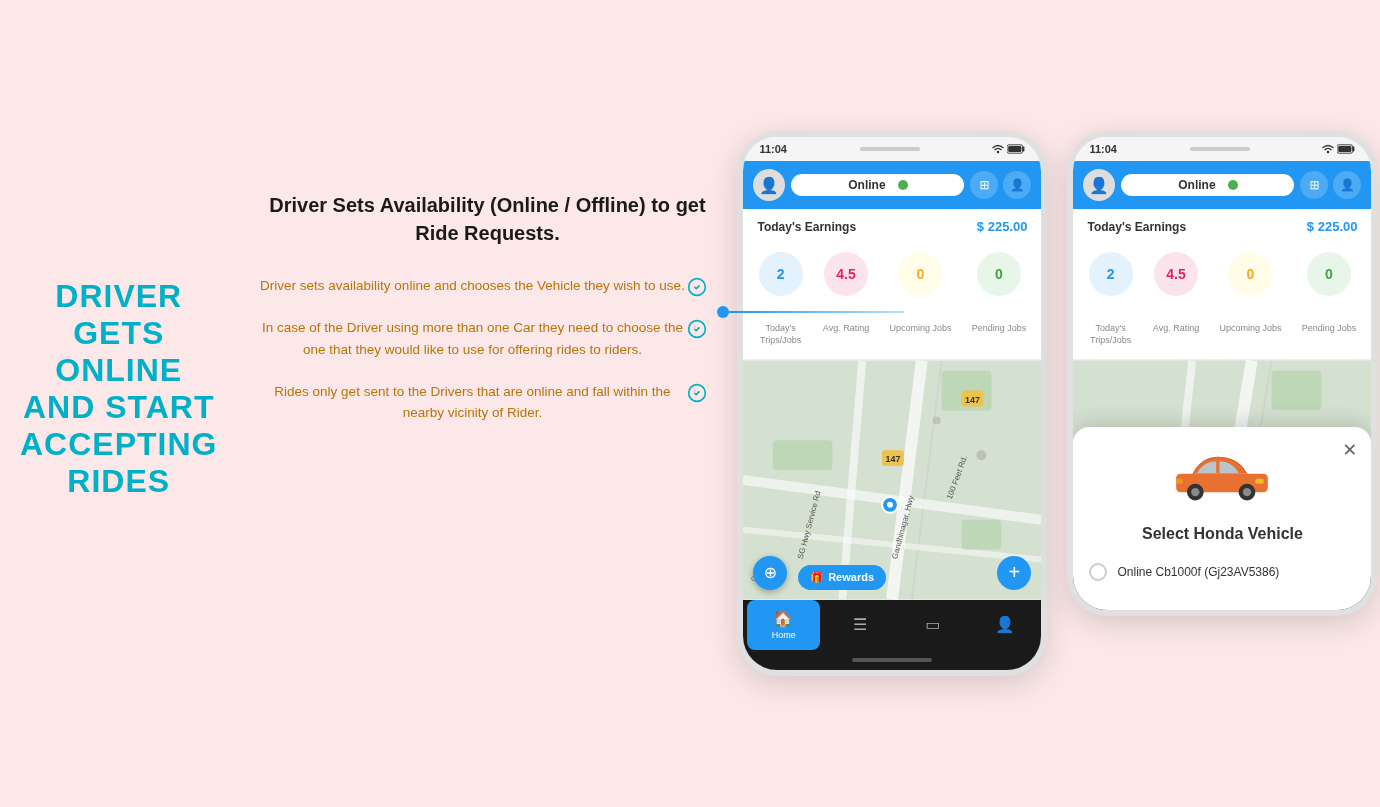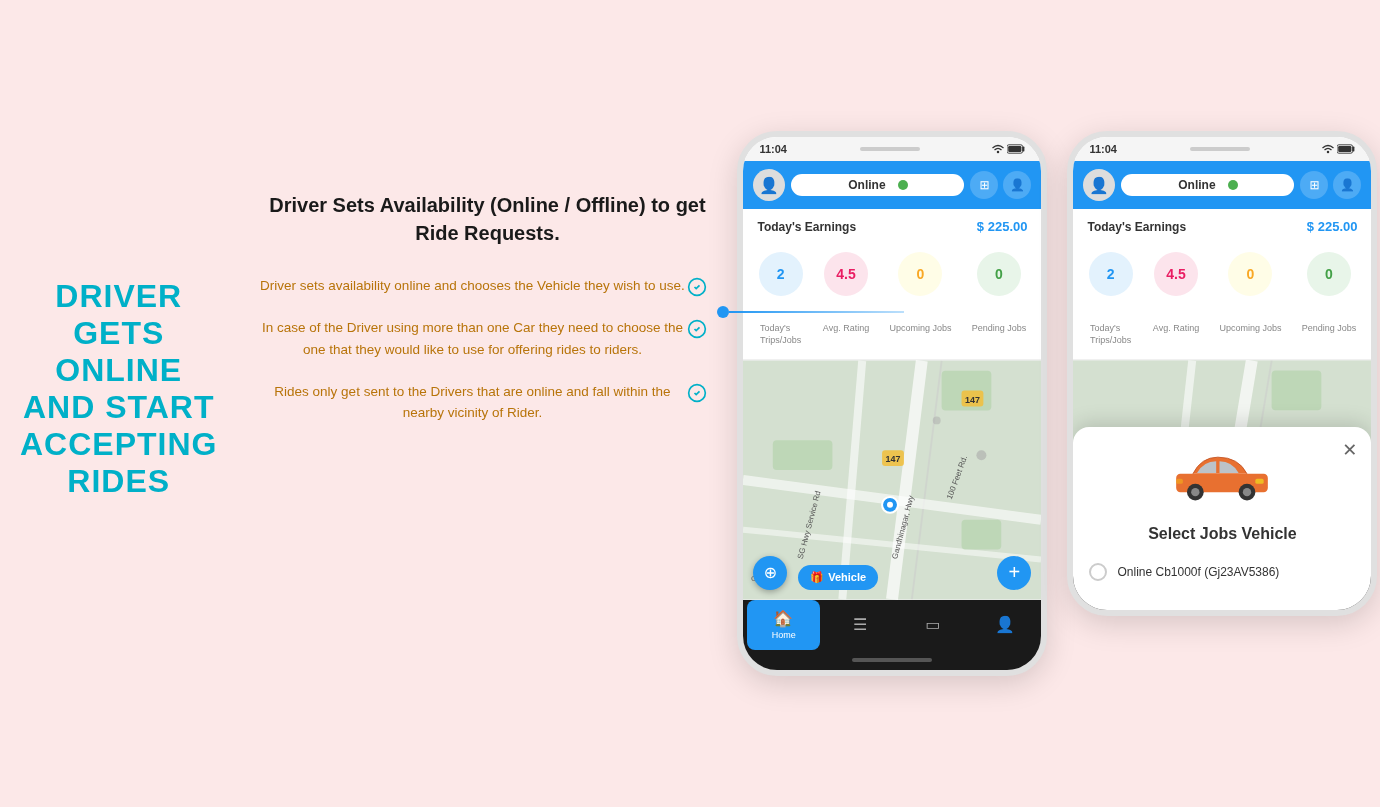--- a/index.html
+++ b/index.html
@@ -223,21 +223,21 @@
     }
 
     .stat-circle.blue { background: #e3f2fd; color: #2196f3; }
     .stat-circle.pink { background: #fce4ec; color: #e91e63; }
     .stat-circle.yellow { background: #fffde7; color: #f9a825; }
     .stat-circle.green { background: #e8f5e9; color: #43a047; }
 
     .stat-label {
       font-size: 9px;
       color: #888;
-      text-align: left;
+      text-align: center;
       line-height: 1.3;
       margin-top: 23px;
     }
 
     
     .map-area {
       height: 240px;
       background: #e8ece8;
       position: relative;
       overflow: hidden;
@@ -557,21 +557,21 @@
             <text x="151" y="102" font-size="9" fill="#333" text-anchor="middle" font-weight="bold">147</text>
 
             <circle cx="240" cy="95" r="5" fill="#aaa" opacity="0.6"></circle>
             <circle cx="195" cy="60" r="4" fill="#aaa" opacity="0.5"></circle>
             <text x="8" y="222" font-size="8" fill="#666">Google</text>
           </svg>
 
           <div class="map-overlay-btn">⊕</div>
           <div class="rewards-btn">
             <span>🎁</span>
-            <span>Vehicle</span>
+            <span>Rewards</span>
           </div>
           <div class="plus-btn">+</div>
         </div>
 
         <div class="bottom-nav">
           <div class="nav-item active">
             <span class="nav-icon">🏠</span>
             <span class="nav-text">Home</span>
           </div>
           <div class="nav-item">
@@ -680,21 +680,21 @@
               <circle cx="28" cy="50" r="10" fill="#333"></circle>
               <circle cx="28" cy="50" r="5" fill="#888"></circle>
               <circle cx="90" cy="50" r="10" fill="#333"></circle>
               <circle cx="90" cy="50" r="5" fill="#888"></circle>
 
               <rect x="100" y="34" width="10" height="6" rx="2" fill="#f0d020" opacity="0.8"></rect>
               <rect x="5" y="34" width="8" height="6" rx="2" fill="#f0a020" opacity="0.8"></rect>
             </svg>
           </div>
 
-          <div class="modal-title">Select Jobs Vehicle</div>
+          <div class="modal-title">Select Honda Vehicle</div>
 
           <div class="vehicle-option">
             <div class="radio-btn">
             </div>
             <span class="vehicle-name">Online Cb1000f (Gj23AV5386)</span>
           </div>
 
           <div class="vehicle-option">
             
             

